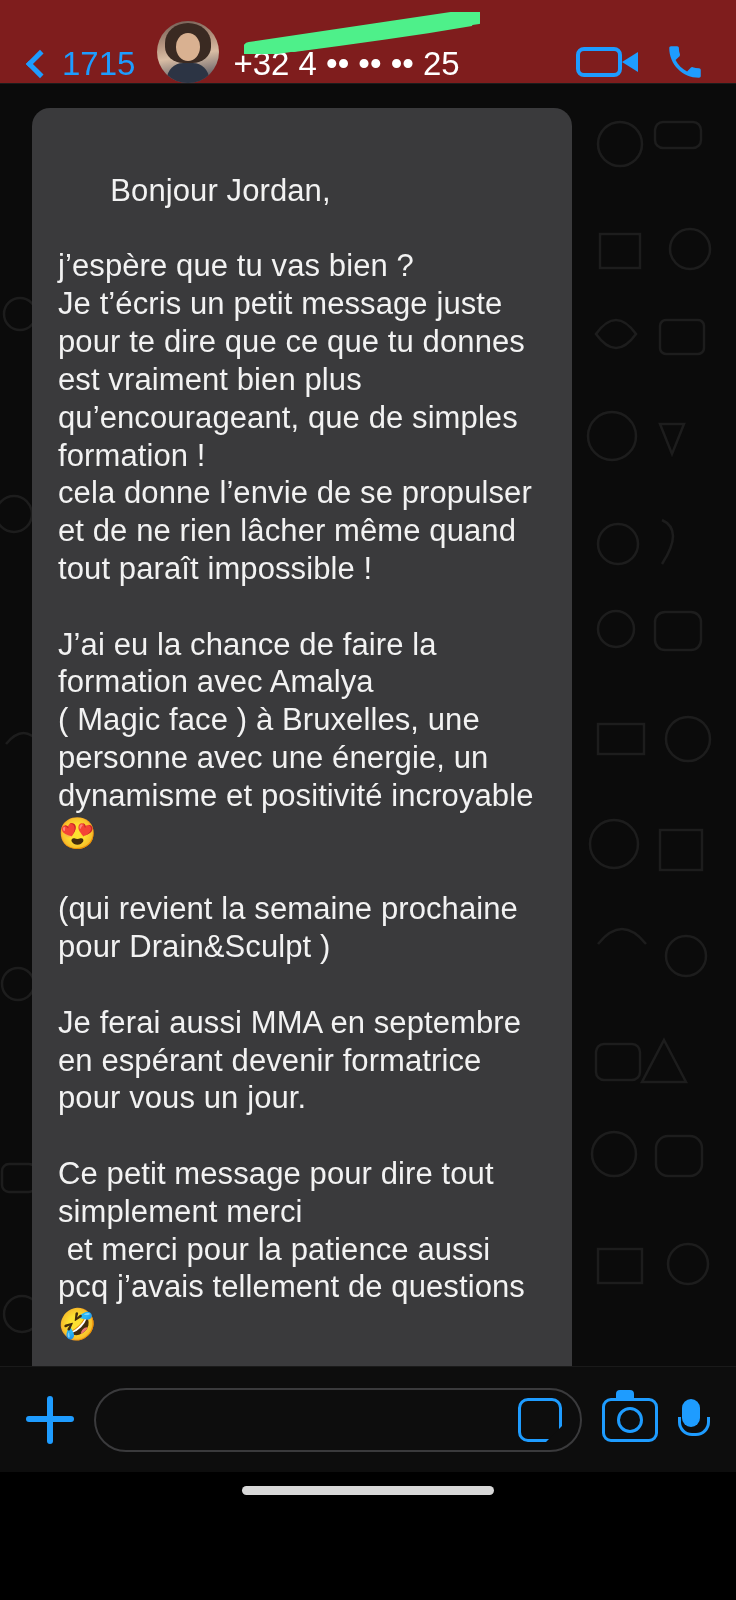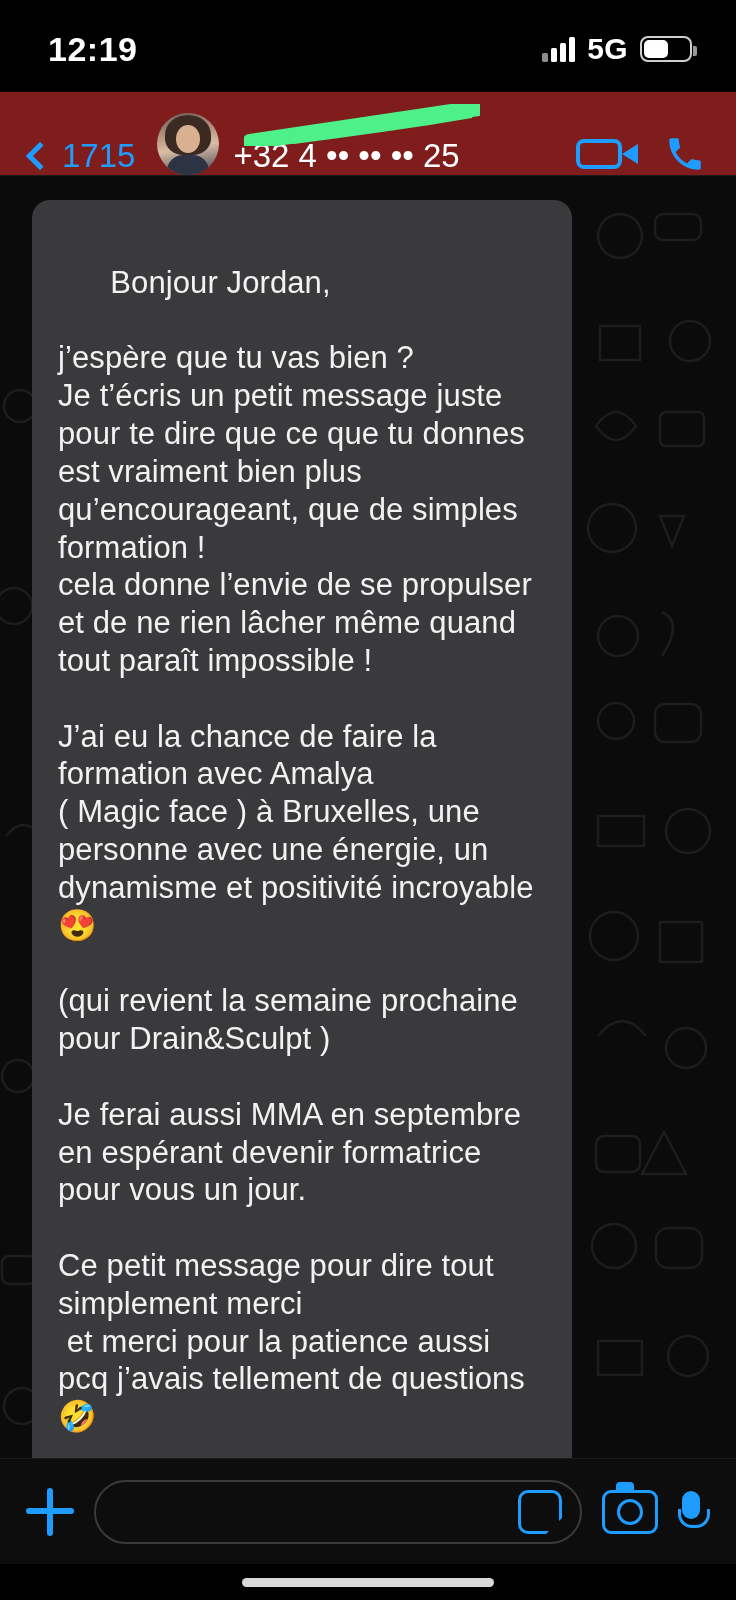--- a/index.html
+++ b/index.html
@@ -346,36 +346,20 @@
     height: 9px;
     background: #d8d8d8;
     border-radius: 5px;
   }
 </style>
 </head>
 <body>
 
 <div class="phone">
 
-  <div class="status-bar">
-    <div class="status-time">12:19</div>
-    <div class="notch"></div>
-    <div class="status-right">
-      <div class="signal">
-        <i></i>
-          <i></i>
-          <i></i>
-          <i></i>
-      </div>
-      <div class="net-label">5G</div>
-      <div class="battery">
-        <div class="lvl" style="width:55%"></div>
-      </div>
-    </div>
-  </div>
 
   <div class="nav-bar">
     <div class="nav-back">
       <div class="chev"></div>
       <div class="nav-back-label">1715</div>
     </div>
     <div class="avatar">
       <div class="hair"></div>
         <div class="face"></div>
         <div class="body"></div>

